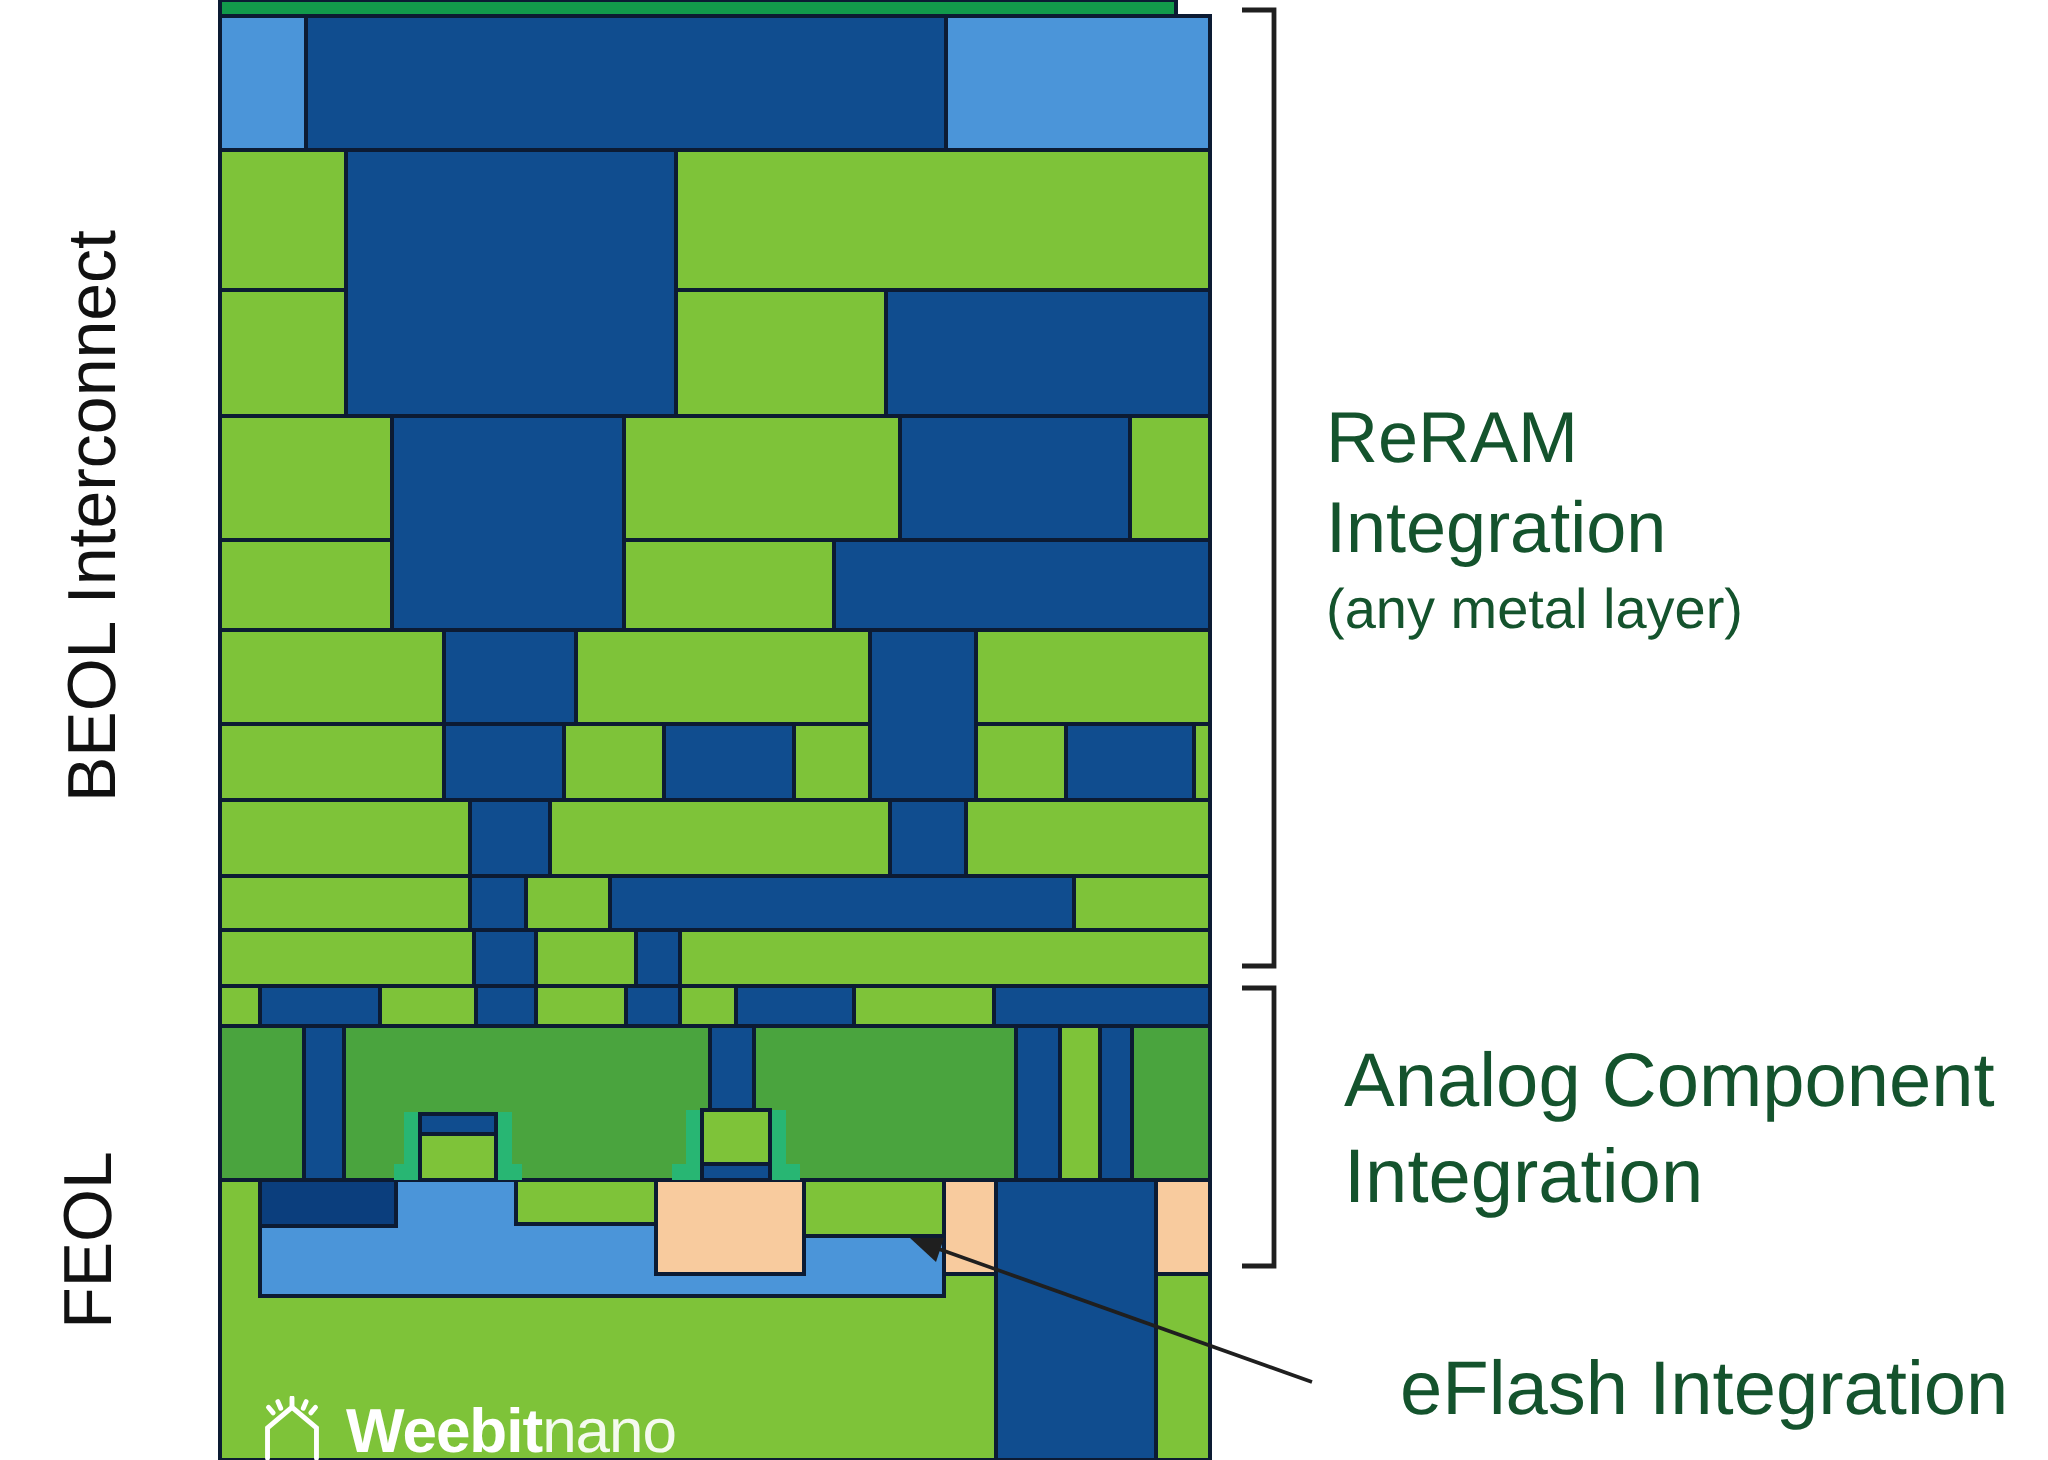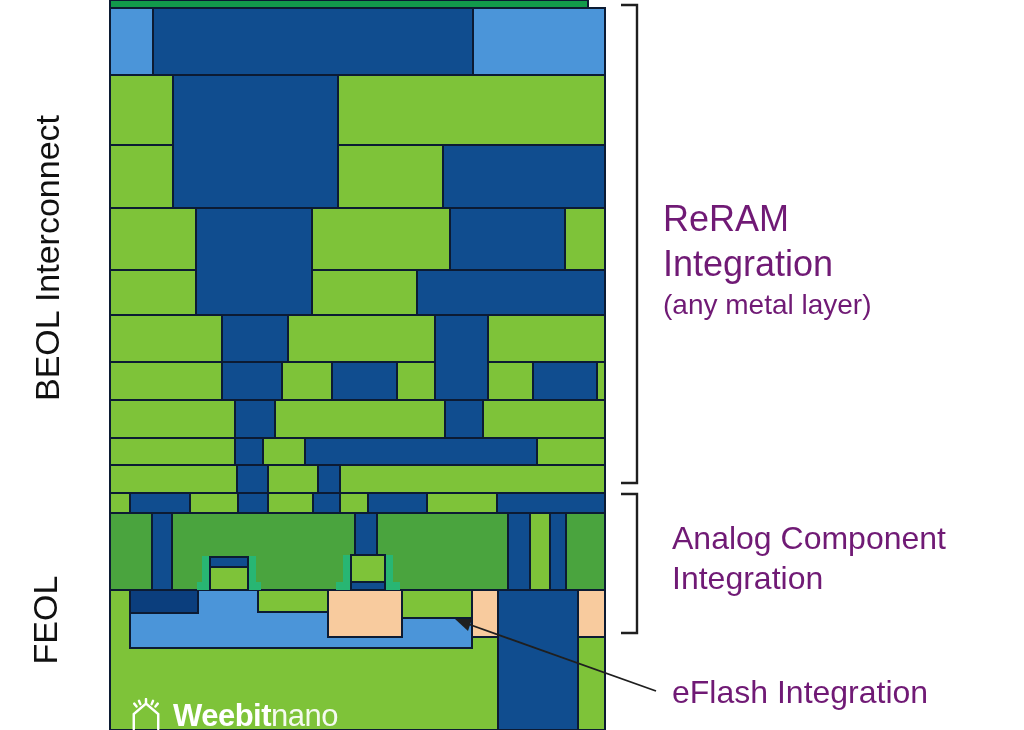--- a/index.html
+++ b/index.html
@@ -5,23 +5,23 @@
   html,body{margin:0;padding:0;background:#ffffff;}
   #slide{
     position:relative;width:1024px;height:730px;background:#ffffff;
     overflow:hidden;font-family:"Liberation Sans", sans-serif;color:#1c1c1c;
   }
   #diagram-svg{position:absolute;left:0;top:0;}
   .vlabel{
     position:absolute;white-space:nowrap;font-size:34px;color:#111;
     transform:translate(-50%,-50%) rotate(-90deg);
   }
-  .caption{position:absolute;line-height:1.26;color:#701a75;}
+  .caption{position:absolute;line-height:1.26;color:#14532d;}
   .caption .big{font-size:36px;}
-  .caption .mid{font-size:32px;}
+  .caption .mid{font-size:38px;}
   .caption .small{font-size:28px;}
   #logo{
     position:absolute;left:126px;top:698px;display:flex;align-items:flex-start;gap:7px;
   }
   #logo .brand{font-size:31px;color:#ffffff;letter-spacing:-0.5px;}
   #logo .bold{font-weight:700;}
   #logo .light{font-weight:400;opacity:0.92;}
 </style>
 </head>
 <body>
@@ -126,21 +126,21 @@
     <div class="big">ReRAM</div>
     <div class="big">Integration</div>
     <div class="small">(any metal layer)</div>
   </div>
 
   <div class="caption" id="analog-caption" style="left: 672px; top: 518px;">
     <div class="mid">Analog Component</div>
     <div class="mid">Integration</div>
   </div>
 
-  <div class="caption" id="eflash-caption" style="left: 672px; top: 672px;">
+  <div class="caption" id="eflash-caption" style="left: 700px; top: 672px;">
     <div class="mid">eFlash Integration</div>
   </div>
 
   <div id="logo">
     <svg width="40" height="32" viewBox="0 0 40 34">
       <g stroke="#ffffff" stroke-width="2.6" fill="none" stroke-linecap="round">
         <path d="M7 33 L7 17 L20 6 L33 17 L33 33"></path>
         <path d="M10 9 L7.5 6"></path>
         <path d="M14 6.5 L12.5 3"></path>
         <path d="M20 5 L20 1"></path>

